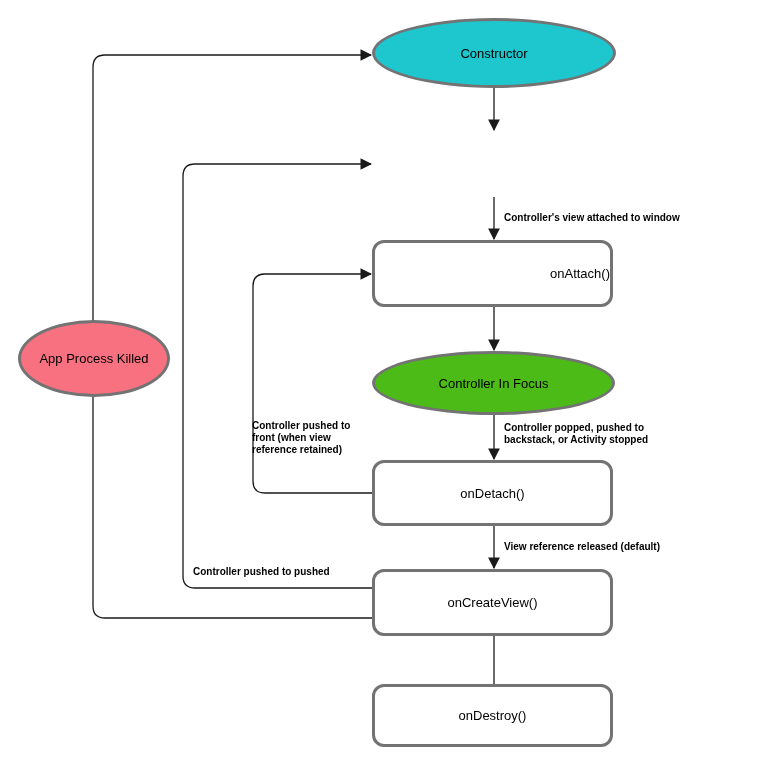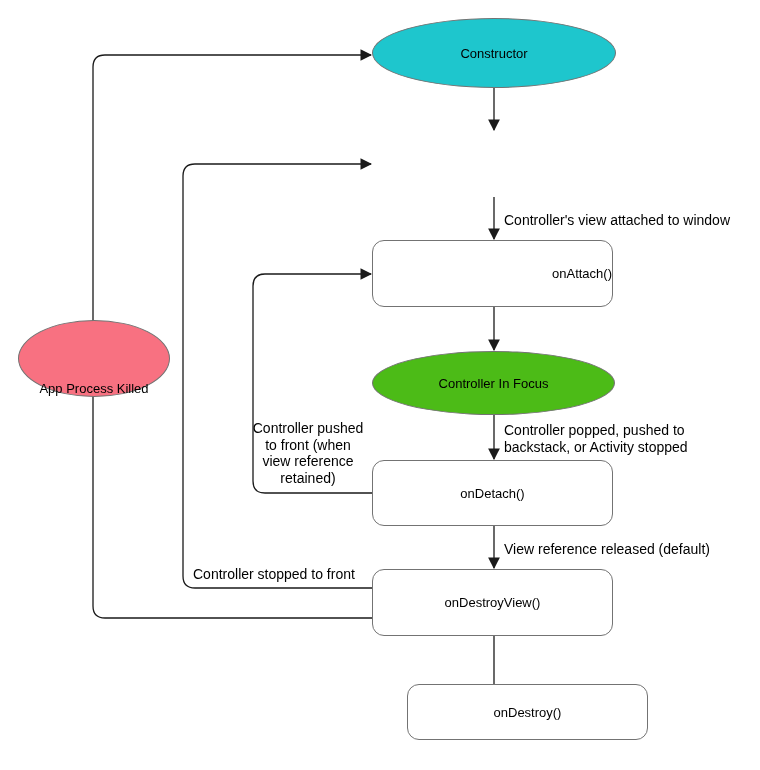--- a/index.html
+++ b/index.html
@@ -11,47 +11,48 @@
     color:#000;
     overflow:hidden;
   }
   #edges{position:absolute;left:0;top:0;width:760px;height:770px;}
   .node{
     position:absolute;
     display:flex;align-items:center;justify-content:center;
     text-align:center;
     font-size:13px;
     box-sizing:border-box;
-    border:1px solid #737373;
+    border:3px solid #737373;
     background:#fff;
   }
   .node.box{border-radius:12px;width:241px;left:372px;}
   .node.ellipse{border-radius:50%;}
   .edge-label{
     position:absolute;
-    font-size:14px;
+    font-size:10px;
     line-height:1.18;
     white-space:nowrap;
+    font-weight:bold;
   }
   .edge-label.wrap{white-space:normal;}
   
   #n-constructor{left:372px;top:18px;width:244px;height:70px;}
   #n-oncreateview{top:131px;height:66px;}
   #n-onattach{top:240px;height:67px;justify-content:flex-end;}
   #n-focus{left:372px;top:351px;width:243px;height:64px;}
   #n-ondetach{top:460px;height:66px;}
   #n-ondestroyview{top:569px;height:67px;}
-  #n-ondestroy{top:684px;height:56px;margin-left:35px;}
+  #n-ondestroy{top:684px;height:63px;}
   #n-killed{left:18px;top:320px;width:152px;height:77px;}
   
   #l-view-attached{left:504px;top:212px;}
   #l-popped{left:504px;top:422px;width:192px;}
   #l-released{left:504px;top:541px;}
   #l-pushed-front{left:193px;top:566px;}
-  #l-pushed-front-retained{left:252px;top:420px;width:112px;text-align:center;}
+  #l-pushed-front-retained{left:252px;top:420px;width:112px;}
 </style>
 </head>
 <body>
 
 <div id="canvas">
 
   <svg id="edges" viewBox="0 0 760 770" xmlns="http://www.w3.org/2000/svg">
     <defs>
       <marker id="arrow" viewBox="0 0 10 10" refX="9" refY="5" markerWidth="9" markerHeight="9" orient="auto-start-reverse">
         <path d="M0,0 L10,5 L0,10 z" fill="#1a1a1a"></path>
@@ -81,34 +82,34 @@
 
   <div id="n-ondetach" class="node box">
     <span>onDetach()</span>
   </div>
 
   <div id="n-focus" class="node ellipse" style="background: rgb(76, 187, 23);">
     <span>Controller In Focus</span>
   </div>
 
   <div id="n-ondestroyview" class="node box">
-    <span>onDestroyView()</span>
+    <span>onCreateView()</span>
   </div>
 
   <div id="n-ondestroy" class="node box">
     <span>onDestroy()</span>
   </div>
 
-  <div id="n-killed" class="node ellipse" style="background: rgb(248, 113, 129); align-items: flex-end;">
+  <div id="n-killed" class="node ellipse" style="background: rgb(248, 113, 129);">
     <span>App Process Killed</span>
   </div>
 
   <div id="l-view-attached" class="edge-label">Controller's view attached to window</div>
 
   <div id="l-released" class="edge-label">View reference released (default)</div>
 
   <div id="l-popped" class="edge-label wrap">Controller popped, pushed to backstack, or Activity stopped</div>
 
-  <div id="l-pushed-front" class="edge-label">Controller stopped to front</div>
+  <div id="l-pushed-front" class="edge-label">Controller pushed to pushed</div>
 
   <div id="l-pushed-front-retained" class="edge-label wrap">Controller pushed to front (when view reference retained)</div>
 
 </div>
 
 </body></html>

